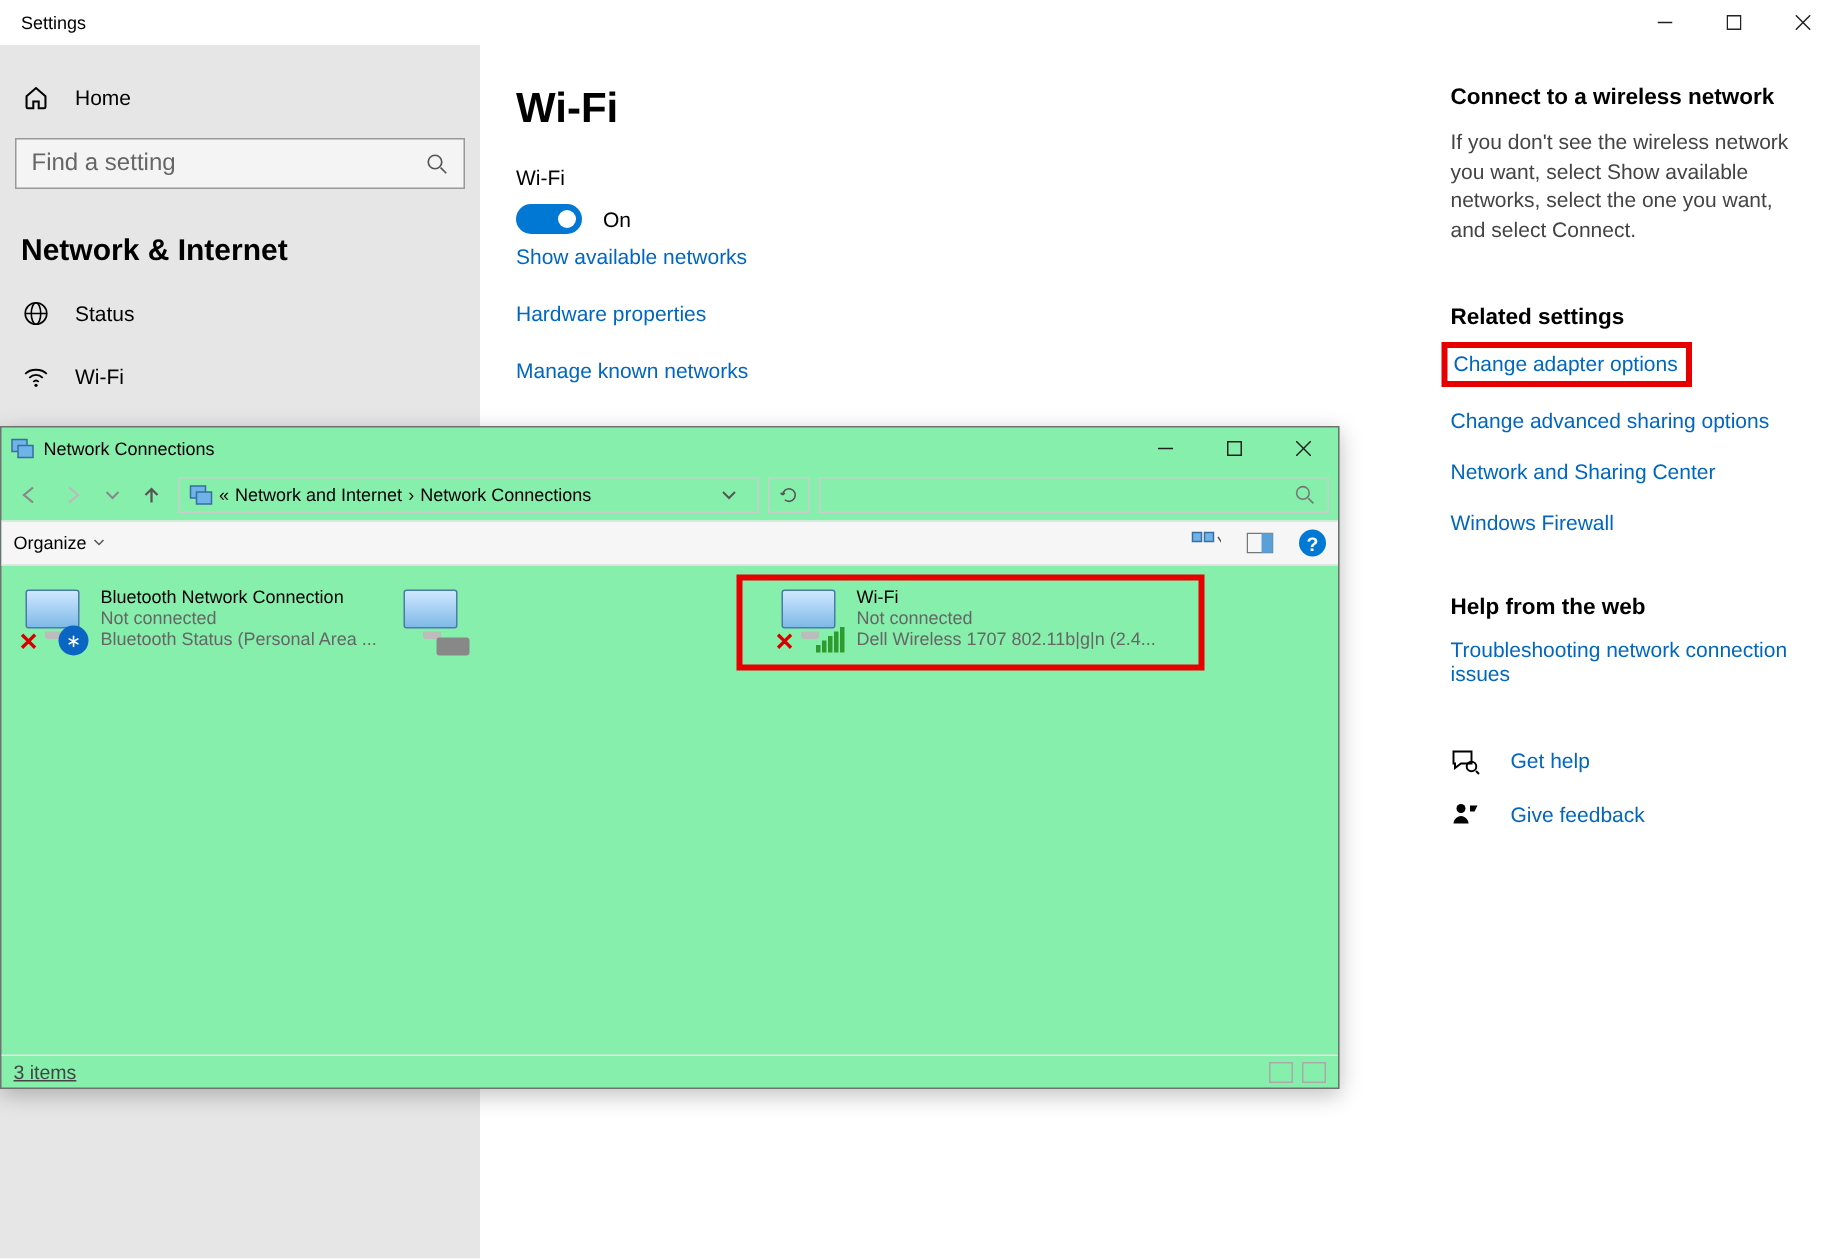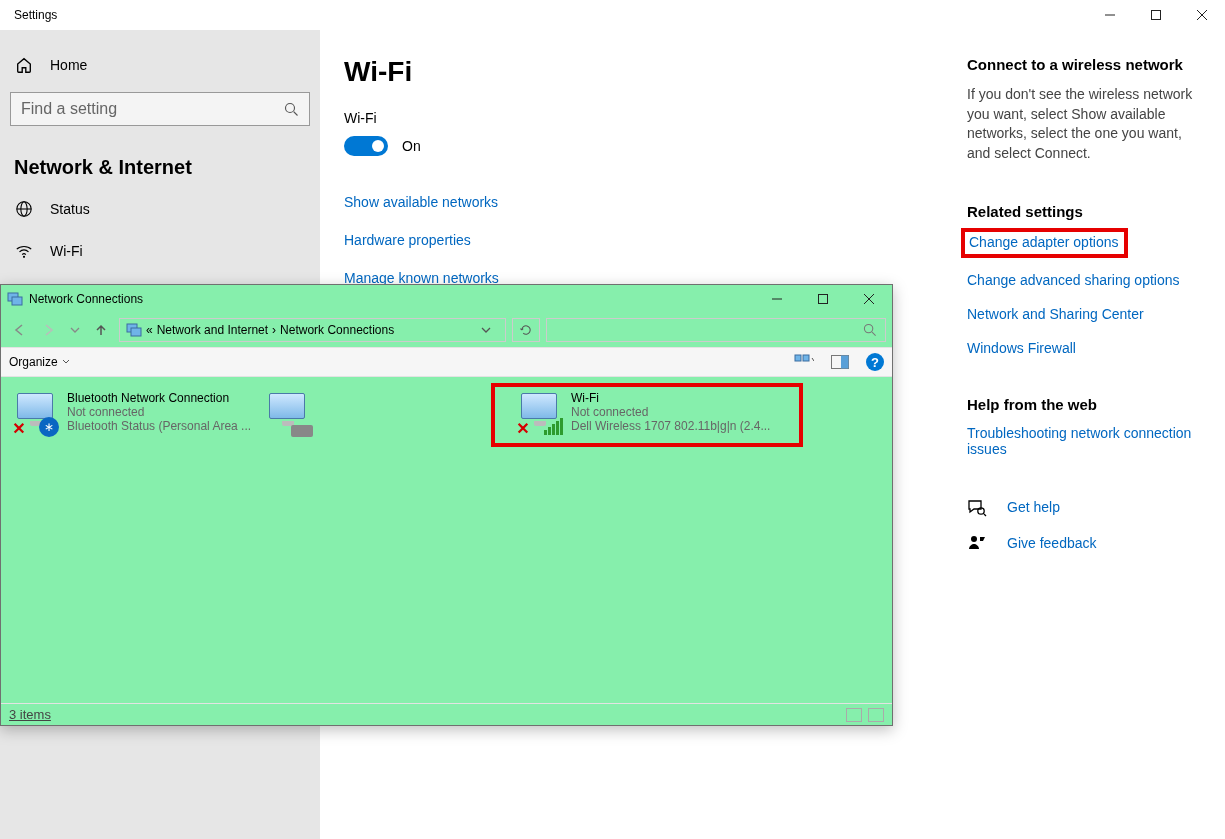--- a/index.html
+++ b/index.html
@@ -16,21 +16,21 @@
   .left-pane .row { display:flex; align-items:center; height:42px; padding:0 14px; gap:16px; }
   .left-pane .row .icon-box { width:20px; display:flex; justify-content:center; }
   .group-title { font-weight:600; font-size:20px; height:42px; display:flex; align-items:center; padding:0 14px; margin-top:10px; }
   .search-box { margin:6px 10px 10px 10px; height:34px; border:1px solid #999; background:#f4f4f4; display:flex; align-items:center; padding:0 10px; font-size:16px; color:#666; justify-content:space-between; }
 
   .content { flex:1; padding:26px 0 0 24px; position:relative; display:flex; }
   .main-col { flex:1; }
   .right-col { width:258px; padding-right:16px; }
   h1.page-title { font-size:28px; font-weight:600; margin:0 0 22px 0; }
   .section-label { font-size:14px; margin-bottom:10px; }
-  .toggle-row { display:flex; align-items:center; gap:14px; margin-bottom:38px; }
+  .toggle-row { display:flex; align-items:center; gap:14px; margin-bottom:7px; }
   .toggle { width:44px; height:20px; border-radius:10px; background:#0078D4; position:relative; }
   .toggle::after { content:""; width:12px; height:12px; border-radius:50%; background:#fff; position:absolute; right:4px; top:4px; }
   .link { color:#0067C0; display:block; margin-bottom:22px; text-decoration:none; cursor:pointer; }
   .right-heading { font-weight:600; font-size:15px; margin-bottom:12px; }
   .right-text { font-size:14px; color:#444; line-height:1.4; margin-bottom:40px; }
   .right-link { color:#0067C0; display:block; margin-bottom:18px; cursor:pointer; }
   .help-row { display:flex; align-items:center; gap:20px; margin-bottom:16px; }
   .annotate-red { border:4px solid #e60000; display:inline-block; padding:2px 6px 4px 4px; margin:-4px -8px 14px -6px; }
 
   

